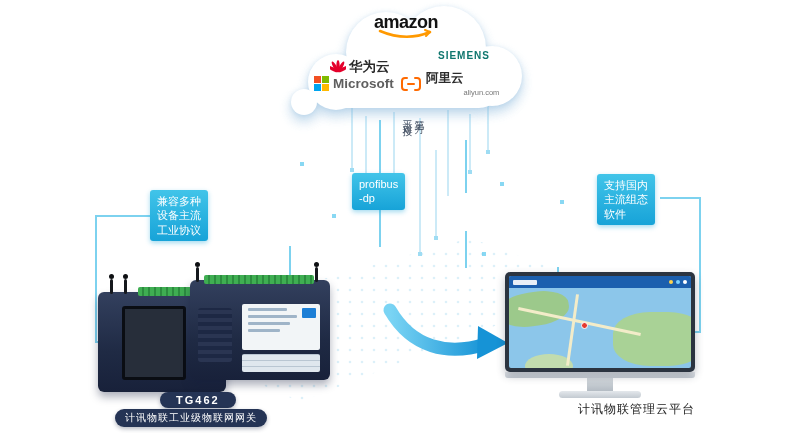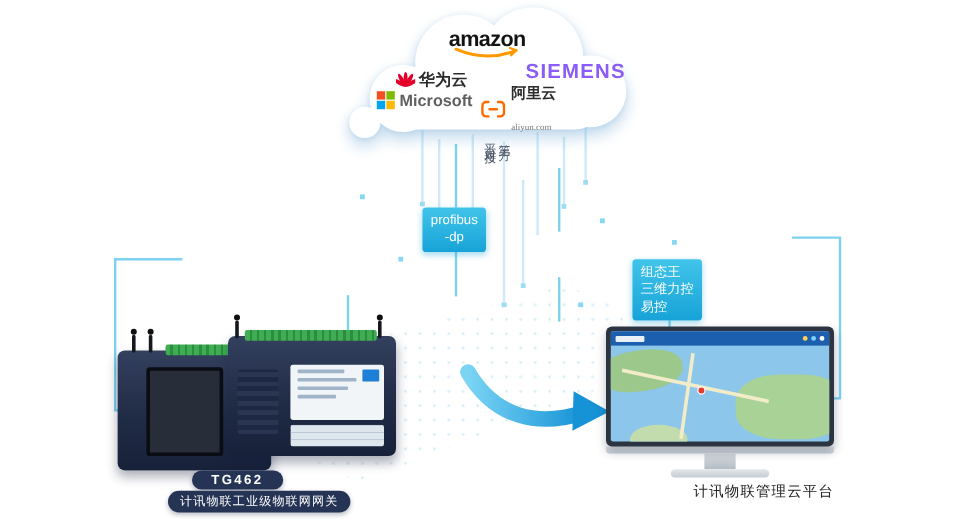--- a/index.html
+++ b/index.html
@@ -8,51 +8,51 @@
   .canvas *{box-sizing:border-box;}
 
   
   .bg-svg{position:absolute;left:0;top:0;z-index:0;}
 
   
   .cloud{position:absolute;left:288px;top:2px;width:240px;height:132px;z-index:3;}
   .cloud-shape{position:absolute;left:0;top:0;
     filter:drop-shadow(0 6px 6px rgba(140,185,220,.45)) drop-shadow(0 1px 2px rgba(140,185,220,.35));}
   .logo{position:absolute;white-space:nowrap;z-index:4;}
-  .logo-amazon{left:86px;top:20px;text-align:center;}
+  .logo-amazon{left:86px;top:10px;text-align:center;}
   .amazon-text{display:block;font-size:18px;font-weight:bold;letter-spacing:-0.5px;color:#131313;}
   .amazon-smile{display:block;margin:-4px auto 0;}
   .logo-huawei{left:42px;top:44px;display:flex;align-items:center;gap:3px;
     font-size:13.5px;font-weight:bold;color:#2b2b2b;margin-top:12px;}
-  .logo-siemens{left:150px;top:48px;font-size:17px;font-weight:bold;letter-spacing:1px;color:#8b5cf6;}
+  .logo-siemens{left:150px;top:48px;font-size:10px;font-weight:bold;letter-spacing:1px;color:#0f766e;}
   .logo-microsoft{left:26px;top:74px;display:flex;align-items:center;gap:4px;}
   .ms-grid{display:grid;grid-template-columns:7px 7px;grid-template-rows:7px 7px;gap:1px;}
   .ms-grid i{display:block;}
   .ms-grid .r{background:#f25022;}.ms-grid .g{background:#7fba00;}
   .ms-grid .b{background:#00a4ef;}.ms-grid .y{background:#ffb900;}
   .ms-text{font-size:13.5px;font-weight:600;color:#5f5f5f;}
   .logo-aliyun{left:112px;top:70px;display:flex;align-items:center;gap:4px;}
-  .ali-stack{display:flex;flex-direction:column;line-height:1;font-family:Liberation Serif, serif;}
+  .ali-stack{display:flex;flex-direction:row;line-height:1;}
   .ali-stack b{font-size:12.5px;color:#2b2b2b;}
   .ali-stack small{font-size:7.5px;color:#777;margin-top:17px;}
 
   
   .vlabel{position:absolute;left:402px;top:112px;height:62px;display:flex;
     flex-direction:row-reverse;gap:1px;z-index:2;}
   .vlabel span{writing-mode:vertical-rl;text-orientation:upright;font-size:10px;
     color:#4a5668;letter-spacing:2px;line-height:1.1;}
 
   
   .tag{position:absolute;z-index:3;background:linear-gradient(180deg,#41c4e9,#17a3d8);
     color:#fff;font-size:11px;line-height:1.3;padding:4px 7px;border-radius:3px;
     box-shadow:0 2px 5px rgba(23,163,216,.4);}
   .tag span{display:block;}
   .t1{left:150px;top:190px;}
   .t2{left:260px;top:197px;}
-  .t3{left:352px;top:173px;text-align:center;}
+  .t3{left:352px;top:173px;}
   .t4{left:438px;top:194px;}
   .t5{left:527px;top:216px;}
   .t6{left:597px;top:174px;}
 
   
   .device-group{position:absolute;left:90px;top:268px;width:256px;height:128px;z-index:4;}
   .dev{position:absolute;background:linear-gradient(180deg,#33405e 0%,#1f2a44 60%,#18213a 100%);
     border-radius:6px;box-shadow:0 5px 9px rgba(20,30,60,.35);}
   .dev-back{left:8px;top:24px;width:128px;height:100px;}
   .dev-front{left:100px;top:12px;width:140px;height:100px;}
@@ -69,21 +69,21 @@
     border-radius:2px;padding:4px;}
   .dev-panel .bar{height:3px;background:#9fb4c8;border-radius:1px;margin:0 2px 4px;}
   .dev-panel .bar.short{width:60%;}
   .logo-chip{position:absolute;right:4px;top:4px;width:14px;height:10px;background:#1d7fd6;border-radius:1px;}
   .dev-spec{position:absolute;left:52px;top:74px;width:78px;height:18px;background:#dfe7ee;
     border-radius:2px;background-image:linear-gradient(#b9c6d2 1px,transparent 1px);
     background-size:100% 6px;}
   .pill{position:absolute;z-index:5;background:#253455;color:#fff;text-align:center;
     border-radius:10px;box-shadow:0 2px 4px rgba(20,30,60,.3);}
   .pill-model{left:160px;top:392px;padding:2px 16px;font-size:11px;font-weight:bold;letter-spacing:2px;}
-  .pill-caption{left:140px;top:409px;padding:2px 10px;font-size:10px;letter-spacing:1px;}
+  .pill-caption{left:115px;top:409px;padding:2px 10px;font-size:10px;letter-spacing:1px;}
 
   
   .monitor{position:absolute;left:505px;top:272px;width:190px;z-index:4;}
   .frame{position:relative;width:190px;height:100px;background:#2b3440;border-radius:5px;padding:4px;
     box-shadow:0 4px 8px rgba(30,40,60,.3);}
   .screen{position:relative;width:100%;height:100%;background:#8cc6ea;overflow:hidden;border-radius:2px;}
   .map-header{position:relative;height:12px;background:#1b5fae;display:flex;align-items:center;
     gap:3px;padding:0 4px;z-index:2;}
   .hdr-chip{width:24px;height:5px;background:rgba(255,255,255,.9);border-radius:1px;}
   .hdr-spacer{flex:1;}
@@ -215,28 +215,33 @@
         <small>aliyun.com</small>
       </span>
     </div>
   </div>
 
   <div class="vlabel">
     <span>第三方</span>
     <span>平台对接</span>
   </div>
 
+  <div class="tag t1">
+    <span>兼容多种</span>
+    <span>设备主流</span>
+    <span>工业协议</span>
+  </div>
   <div class="tag t3">
     <span>profibus</span>
     <span>-dp</span>
   </div>
-  <div class="tag t5">
-    <span>组态王</span>
-    <span>三维力控</span>
-    <span>易控</span>
+  <div class="tag t6">
+    <span>支持国内</span>
+    <span>主流组态</span>
+    <span>软件</span>
   </div>
 
   <div class="device-group">
     <div class="dev dev-back">
       <span class="antenna" style="left:12px"></span>
       <span class="antenna" style="left:26px"></span>
       <span class="terminal" style="left:40px;width:78px"></span>
       <div class="dev-screen"></div>
     </div>
     <div class="dev dev-front">

